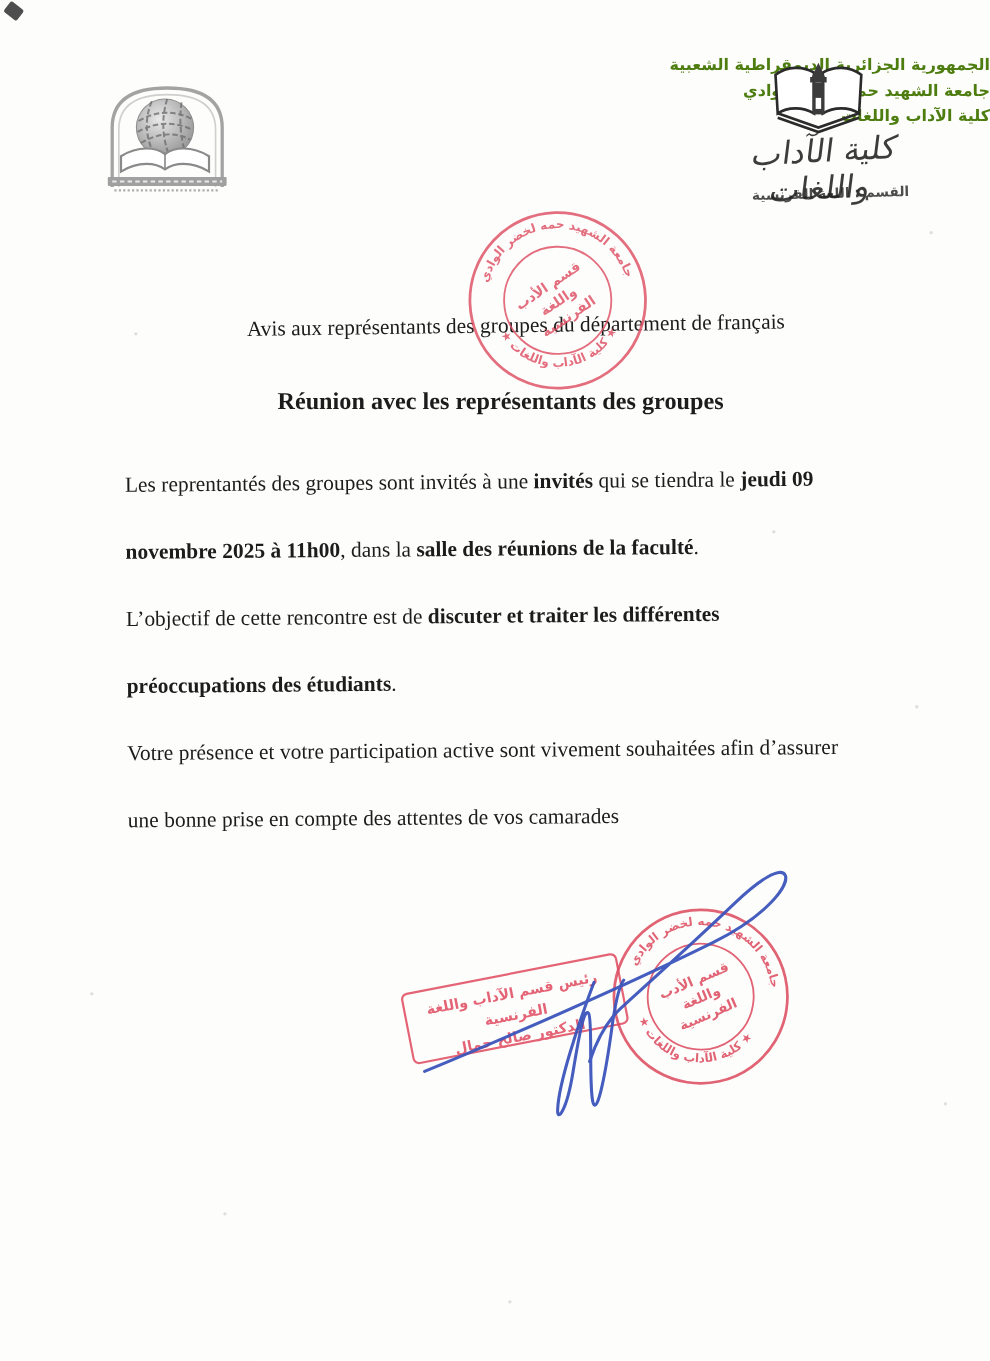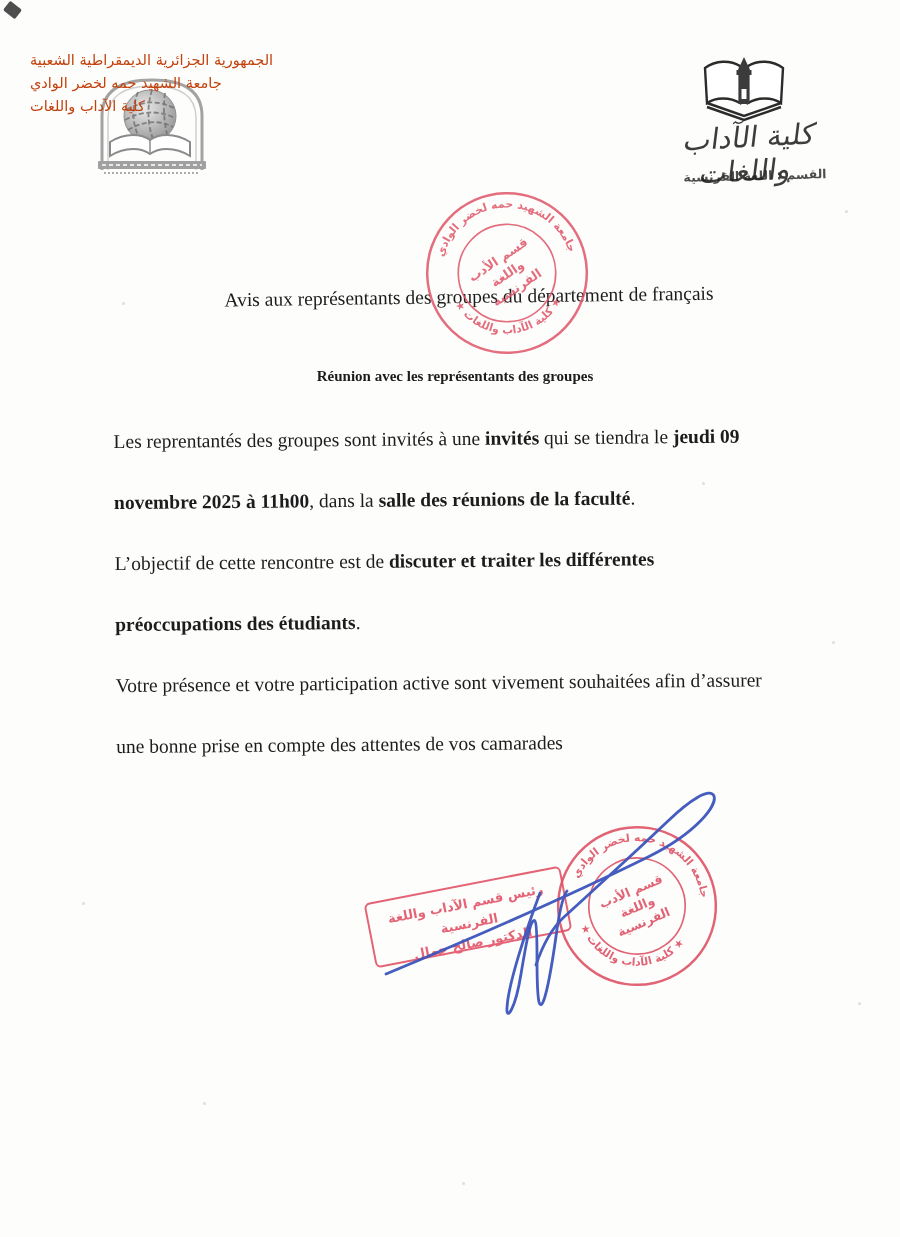--- a/index.html
+++ b/index.html
@@ -3,36 +3,36 @@
 <meta charset="utf-8">
 <style>
   html,body{margin:0;padding:0;background:#fff;}
   .page{position:relative;width:900px;height:1237px;background:#fdfdfc;overflow:hidden;
         font-family:"Liberation Serif", serif;color:#1c1c1c;}
   
   .corner-mark{position:absolute;left:5px;top:4px;width:15px;height:12px;background:#2f2f2f;
                transform:rotate(38deg);border-radius:2px;opacity:.85;}
   .speck{position:absolute;width:3px;height:3px;border-radius:50%;background:#b9b9b9;opacity:.45;}
   
-  .header-ar{position:absolute;top:49px;left:30px;right:0;text-align:left;
-             font-family:"DejaVu Sans", sans-serif;font-weight:normal;font-size:14.5px;
-             line-height:23px;color:#c2410c;}
+  .header-ar{position:absolute;top:49px;left:30px;right:0;text-align:right;
+             font-family:"DejaVu Sans", sans-serif;font-weight:bold;font-size:14.5px;
+             line-height:23px;color:#4d7c0f;}
   .uni-logo{position:absolute;left:92px;top:72px;}
   .fac-logo{position:absolute;left:700px;top:56px;}
   .calligraphy{position:absolute;left:640px;top:120px;width:215px;text-align:center;
                font-family:"DejaVu Sans", sans-serif;font-size:29px;letter-spacing:-1px;
                color:#1b1b1b;opacity:.85;transform:skewX(-10deg) rotate(-3deg);}
   .dept-line{position:absolute;left:655px;top:168px;width:200px;text-align:center;
              font-family:"DejaVu Sans", sans-serif;font-weight:bold;font-size:12.5px;
              color:#222;opacity:.8;transform:rotate(-1.5deg);}
   
   .avis{position:absolute;top:286px;left:38px;right:0;text-align:center;font-size:19.5px;
         transform:rotate(-0.8deg);}
-  .title{position:absolute;top:368px;left:10px;right:0;text-align:center;font-weight:bold;
-         font-size:15px;}
+  .title{position:absolute;top:352px;left:10px;right:0;text-align:center;font-weight:bold;
+         font-size:22px;}
   .body-block{position:absolute;top:426px;left:115px;width:695px;font-size:19.5px;
               transform:rotate(-0.5deg);}
   .body-line{line-height:25px;margin-bottom:36px;white-space:nowrap;}
   .b{font-weight:bold;}
   
   .stamp-top{position:absolute;left:423px;top:189px;opacity:.82;transform:rotate(-2deg);}
   .stamp-bottom{position:absolute;left:554px;top:823px;opacity:.88;transform:rotate(9deg);}
   .stamp-ring-text{font-family:"DejaVu Sans", sans-serif;font-weight:bold;font-size:13px;
                    fill:#de4f63;letter-spacing:1px;}
   .stamp-center-text{font-family:"DejaVu Sans", sans-serif;font-weight:bold;font-size:15px;

